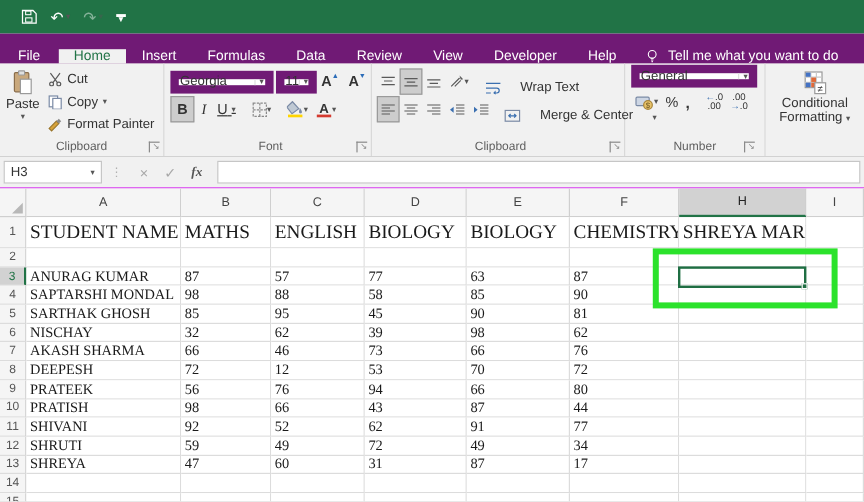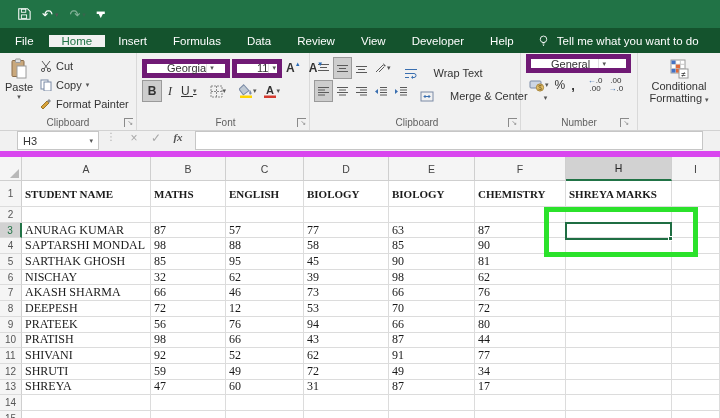--- a/index.html
+++ b/index.html
@@ -9,35 +9,35 @@
 
   
   .titlebar { height:28px; background:#217346; display:flex; align-items:center; }
   .qat { display:flex; align-items:center; gap:11px; margin-left:17px; color:#fff; }
   .qat-btn { display:flex; align-items:center; color:#fff; font-size:13px; line-height:1; cursor:default; }
   .qat-btn .dd { font-size:7px; margin-left:2px; }
   .qat-btn.dim { opacity:.45; }
   .qat-custom { font-size:8px; letter-spacing:0; line-height:.55; text-align:center; }
 
   
-  .tabrow { height:25px; background:#14532d; display:flex; align-items:center; color:#fff; font-size:11.5px; }
+  .tabrow { height:25px; background:#701a75; display:flex; align-items:flex-end; color:#fff; font-size:11.5px; }
   .tab { display:flex; align-items:center; padding:0 13px; cursor:default; }
   .tab.file { padding:0 15px; }
   .tab.selected { background:#f1f1f1; color:#217346; }
   .tellme { display:flex; align-items:center; gap:7px; margin-left:10px; font-size:11.5px; }
   .bulb { width:13px; height:13px; }
 
   
   .ribbon { height:78px; background:#f1f1f1; border-bottom:1px solid #d2d2d2; display:flex; font-size:11px; color:#333; }
   .rgroup { display:flex; flex-direction:column; border-right:1px solid #d9d9d9; padding-top:3px; }
   .rgroup-body { flex:1; }
   .rgroup-label { height:15px; font-size:10px; color:#5f5f5f; display:flex; align-items:center; justify-content:center; position:relative; }
   .dlg { position:absolute; right:3px; bottom:3px; width:9px; height:9px; border-left:1px solid #8a8a8a; border-top:1px solid #8a8a8a; font-size:7px; color:#8a8a8a; line-height:8px; text-align:right; }
   .dd { font-size:7px; color:#555; }
-  .combo { background:#fff; border:5px solid #701a75; height:19px; display:flex; align-items:center; padding:0 20px; }
+  .combo { background:#fff; border:7px solid #701a75; height:19px; display:flex; align-items:center; padding:0 1px; }
   .combo .dd { margin-left:auto; padding-left:3px; border-left:1px solid #e0e0e0; height:100%; display:flex; align-items:center; }
   .sbtn { display:flex; align-items:center; justify-content:center; height:22px; padding:0 2px; border:1px solid transparent; }
   .sbtn.pressed { background:#cdcdcd; border-color:#9a9a9a; }
   .vline { width:1px; background:#d9d9d9; margin:1px 3px; }
 
   
   .g-clip { width:137px; }
   .g-clip .rgroup-body { display:flex; }
   .paste-big { width:38px; display:flex; flex-direction:column; align-items:center; padding-top:2px; }
   .paste-big span.lbl { margin-top:1px; }
@@ -63,21 +63,21 @@
   
   .g-num { width:117px; padding:0 5px; }
   .num-row { display:flex; align-items:center; margin-top:1px; }
   .mini { font-size:8px; line-height:1; text-align:center; color:#333; }
 
   
   .g-styles { flex:1; border-right:none; }
   .cf-btn { display:flex; flex-direction:column; align-items:center; padding-top:2px; font-size:11px; color:#333; }
 
   
-  .fxbar { height:26px; background:#f1f1f1; border-bottom:6px solid #d946ef; display:flex; align-items:flex-start; padding:0 17px; }
+  .fxbar { height:26px; background:#f1f1f1; border-bottom:1px solid #d946ef; display:flex; align-items:center; padding:0 3px; }
   .namebox { width:82px; height:19px; background:#fff; border:1px solid #c6c6c6; display:flex; align-items:center; font-size:11px; color:#333; padding:0 5px; }
   .namebox .dd { margin-left:auto; }
   .fx-sep { color:#b0b0b0; font-size:10px; margin:0 7px; }
   .fxbtn { width:22px; text-align:center; color:#a8a8a8; font-size:12px; }
   .fxfx { color:#555; font-style:italic; font-family:"Liberation Serif",serif; font-weight:bold; font-size:11px; }
   .fxinput { flex:1; height:19px; background:#fff; border:1px solid #c6c6c6; margin-left:6px; }
 
   
   .sheet { position:absolute; left:0; top:157px; right:0; bottom:0; overflow:hidden; }
   #grid { display:grid; grid-template-columns:22px 129px 75px 78px 85px 86px 91px 106px 1fr;
@@ -90,21 +90,21 @@
   .rh { background:#f5f5f5; border-right:1px solid #cfcfcf; border-bottom:1px solid #dcdcdc;
         font-family:"Liberation Sans",sans-serif; font-size:10px; color:#555;
         display:flex; align-items:center; justify-content:center; }
   .rh.selrow { background:#d2d2d2; border-right:2px solid #217346; color:#217346; }
   .corner { background:#f5f5f5; border-right:1px solid #cfcfcf; border-bottom:1px solid #cfcfcf; position:relative; }
   .corner:after { content:""; position:absolute; right:2px; bottom:2px; border-style:solid;
                   border-width:0 0 9px 9px; border-color:transparent transparent #b8b8b8 transparent; }
   .cell { background:#fff; border-right:1px solid #dcdcdc; border-bottom:1px solid #dcdcdc;
           font-size:12px; color:#1a1a1a; display:flex; align-items:center; padding:0 3px;
           white-space:nowrap; overflow:hidden; }
-  .cell.hdr { font-weight:bold; font-size:11px; }
+  .cell.hdr { font-weight:normal; font-size:16px; }
 
   
   .sel-cell { position:absolute; left:565px; top:64.5px; width:107px; height:18px;
               border:2px solid #1f6e43; z-index:5; }
   .sel-handle { position:absolute; right:-3px; bottom:-3px; width:5px; height:5px;
                 background:#1f6e43; border:1px solid #fff; }
   .annotation { position:absolute; left:544px; top:207px; width:154px; height:50px;
                 border:5px solid #2be22b; z-index:20; pointer-events:none; }
 
   .icon { display:inline-block; }

